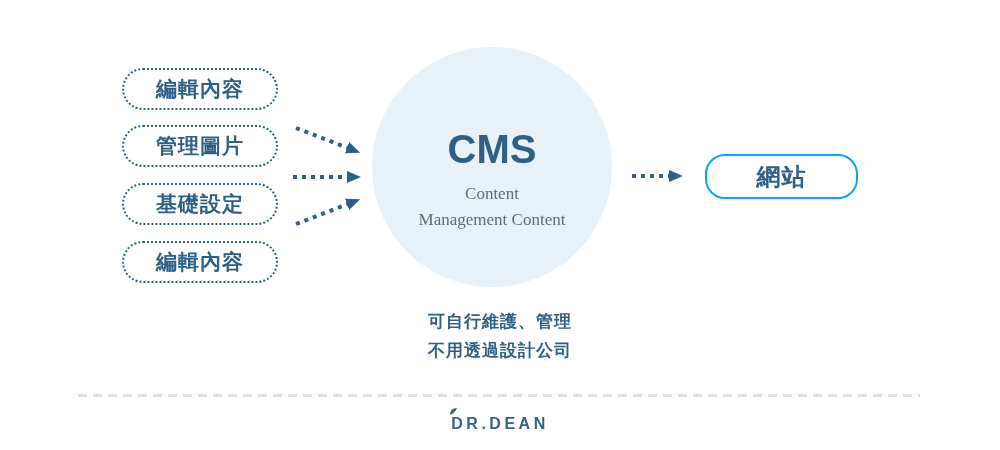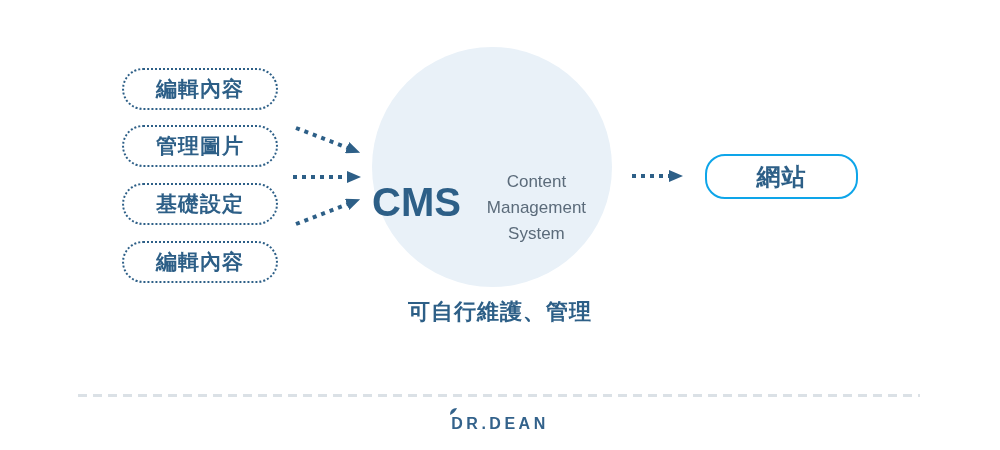--- a/index.html
+++ b/index.html
@@ -49,38 +49,39 @@
   
   .cms-circle {
     position: absolute;
     left: 372px;
     top: 47px;
     width: 240px;
     height: 240px;
     border-radius: 50%;
     background: #e9f1f8;
     display: flex;
-    flex-direction: row;
+    flex-direction: column;
     align-items: center;
     justify-content: flex-start;
     padding-top: 82px;
     box-sizing: border-box;
   }
   .cms-acronym {
     font-size: 40px;
     font-weight: 700;
     color: #2d5f87;
     line-height: 1;
     margin-bottom: 12px;
   }
   .cms-subtitle {
     font-size: 17px;
     line-height: 26px;
     color: #5b6b7a;
     text-align: center;
+    font-family: Liberation Serif, serif;
   }
 
   
   .website-box {
     position: absolute;
     left: 705px;
     top: 154px;
     width: 149px;
     height: 41px;
     border: 2px solid #0ea5e9;
@@ -92,24 +93,24 @@
     font-weight: 700;
     color: #2d5f87;
     letter-spacing: 1px;
     background: #ffffff;
   }
 
   
   .caption {
     position: absolute;
     left: 352px;
-    top: 297px;
+    top: 307px;
     width: 296px;
     text-align: center;
-    font-size: 22px;
+    font-size: 17px;
     font-weight: 700;
     color: #2d5f87;
     line-height: 29px;
     letter-spacing: 1px;
   }
 
   
   .divider {
     position: absolute;
     left: 78px;
@@ -168,30 +169,31 @@
     <line x1="296" y1="128" x2="348" y2="148" stroke="#2d5f87" stroke-width="4" stroke-dasharray="4 5" marker-end="url(#head)"></line>
     <line x1="293" y1="177" x2="348" y2="177" stroke="#2d5f87" stroke-width="4" stroke-dasharray="4 5" marker-end="url(#head)"></line>
     <line x1="296" y1="224" x2="348" y2="204" stroke="#2d5f87" stroke-width="4" stroke-dasharray="4 5" marker-end="url(#head)"></line>
     <line x1="632" y1="176" x2="670" y2="176" stroke="#2d5f87" stroke-width="4" stroke-dasharray="4 5" marker-end="url(#head)"></line>
   </svg>
 
   <div class="cms-circle">
     <div class="cms-acronym">CMS</div>
     <div class="cms-subtitle">
       <div>Content</div>
-      <div>Management System</div>
+      <div>Management Content</div>
     </div>
   </div>
 
   <div class="website-box">
     <span>網站</span>
   </div>
 
   <div class="caption">
     <div>可自行維護、管理</div>
+    <div>不用透過設計公司</div>
   </div>
 
   <div class="divider"></div>
 
   <div class="footer">
     <span class="logo">
       <svg class="logo-accent" width="9" height="9" viewBox="0 0 9 9">
         <path d="M1,8 Q1,1 8,1 Q6,6 1,8 Z" fill="#33628b"></path>
       </svg>
       <span>DR.DEAN</span>

